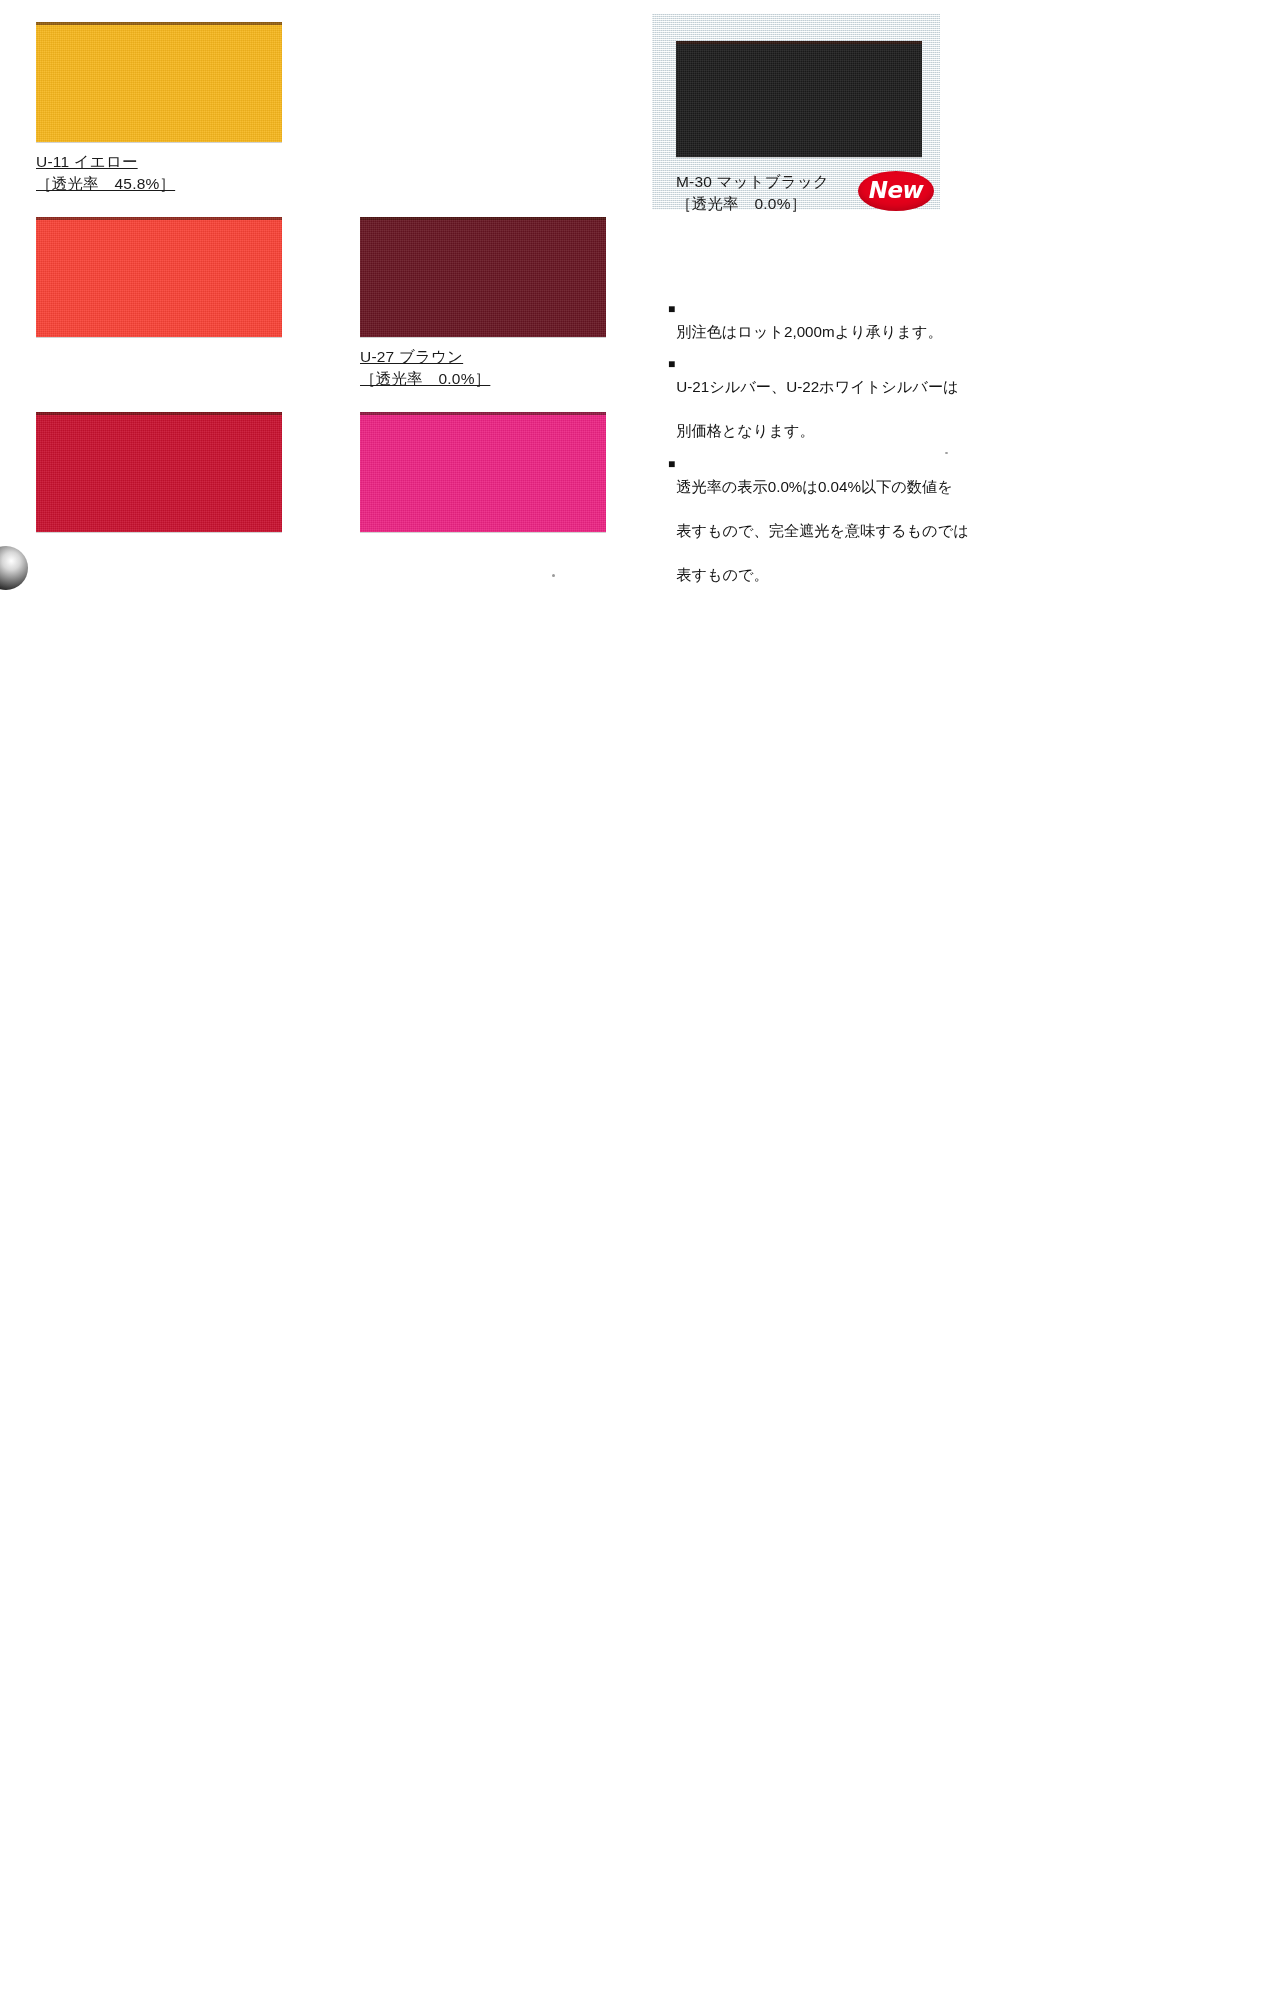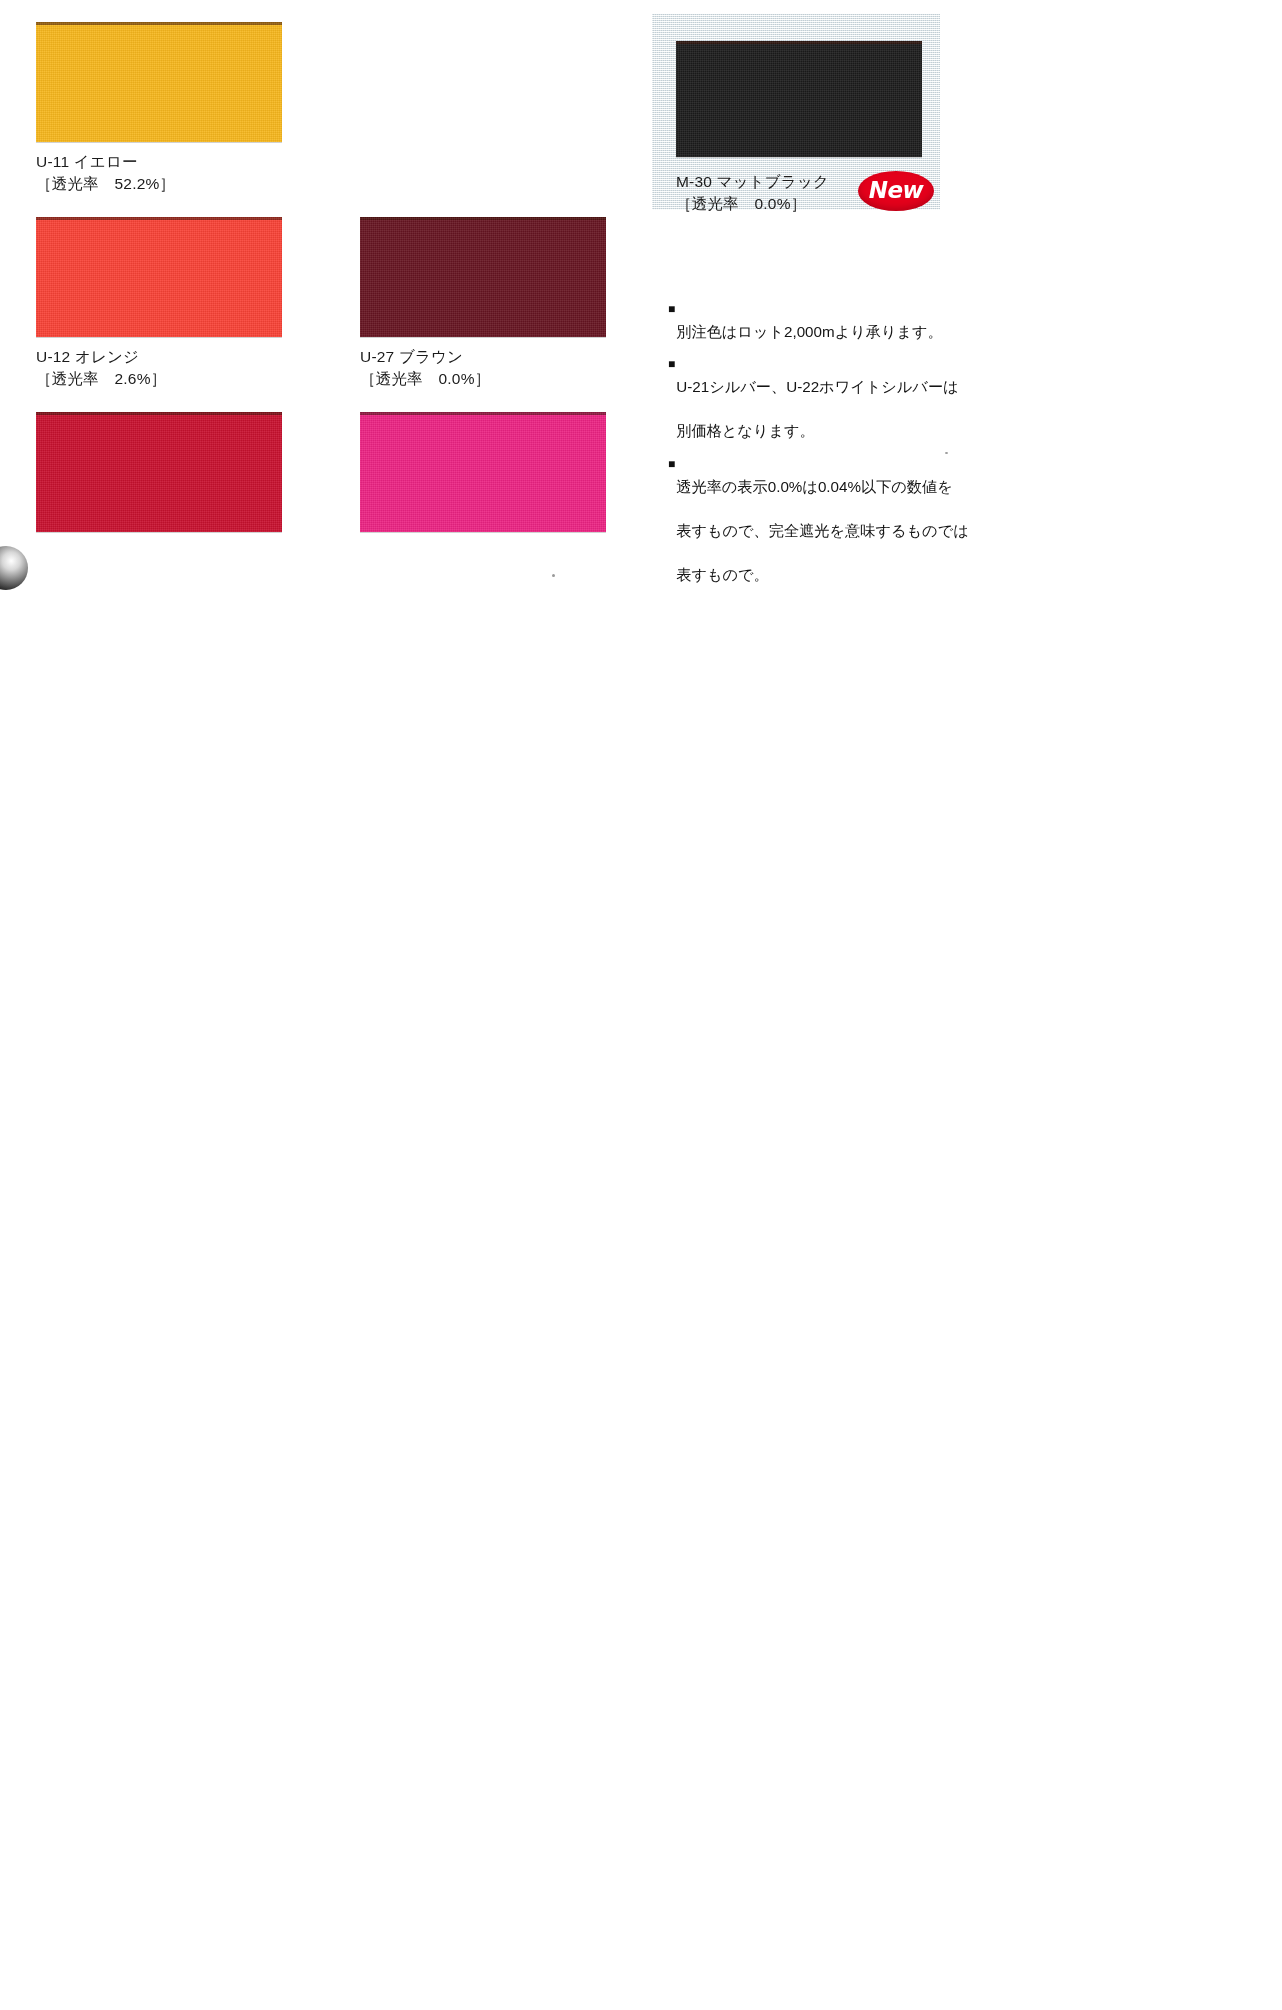--- a/index.html
+++ b/index.html
@@ -30,20 +30,21 @@
     top: 22px;
     width: 600px;
   }
   .swatch-row {
     display: flex;
     gap: 78px;
   }
   .swatch-cell {
     width: 246px;
     margin-bottom: 22px;
+    text-decoration: underline;
   }
   .swatch-chip {
     width: 246px;
     height: 120px;
     position: relative;
     box-shadow: 0 1px 0 rgba(0,0,0,0.18);
   }
   .swatch-chip::before {
     
     content: "";
@@ -168,32 +169,28 @@
 
 <div id="page" style="background-color: rgb(255, 255, 255);">
 
   <div id="swatch-grid">
 
     <div class="swatch-row">
       <div class="swatch-cell">
         <div class="swatch-chip" style="background-color: rgb(247, 183, 28);"></div>
         <div class="swatch-label">
           <span class="swatch-name">U-11 イエロー</span>
-          <span class="swatch-trans">［透光率　52.2%］</span>
+          <span class="swatch-trans">［透光率　45.8%］</span>
         </div>
       </div>
     </div>
 
     <div class="swatch-row">
       <div class="swatch-cell">
         <div class="swatch-chip" style="background-color: rgb(249, 66, 54);"></div>
-        <div class="swatch-label">
-          <span class="swatch-name">U-12 オレンジ</span>
-          <span class="swatch-trans">［透光率　2.6%］</span>
-        </div>
       </div>
       <div class="swatch-cell">
         <div class="swatch-chip" style="background-color: rgb(102, 20, 33);"></div>
         <div class="swatch-label">
           <span class="swatch-name">U-27 ブラウン</span>
           <span class="swatch-trans">［透光率　0.0%］</span>
         </div>
       </div>
     </div>
 

